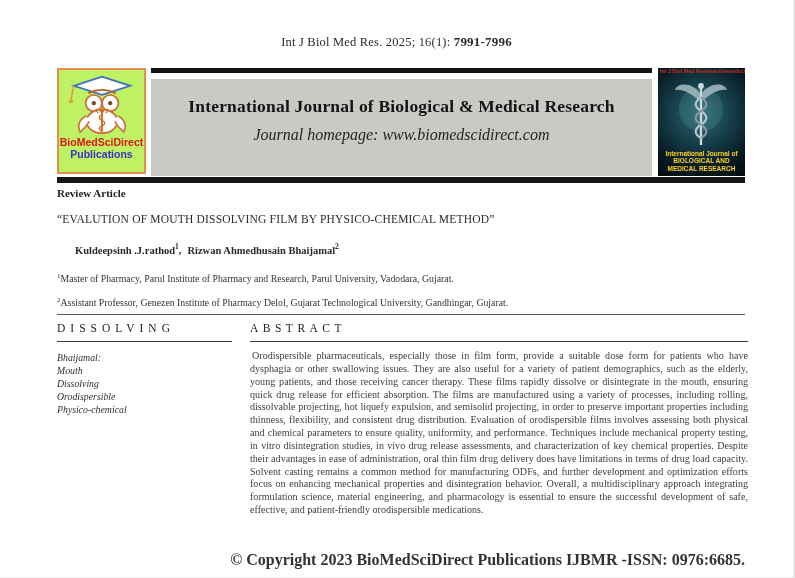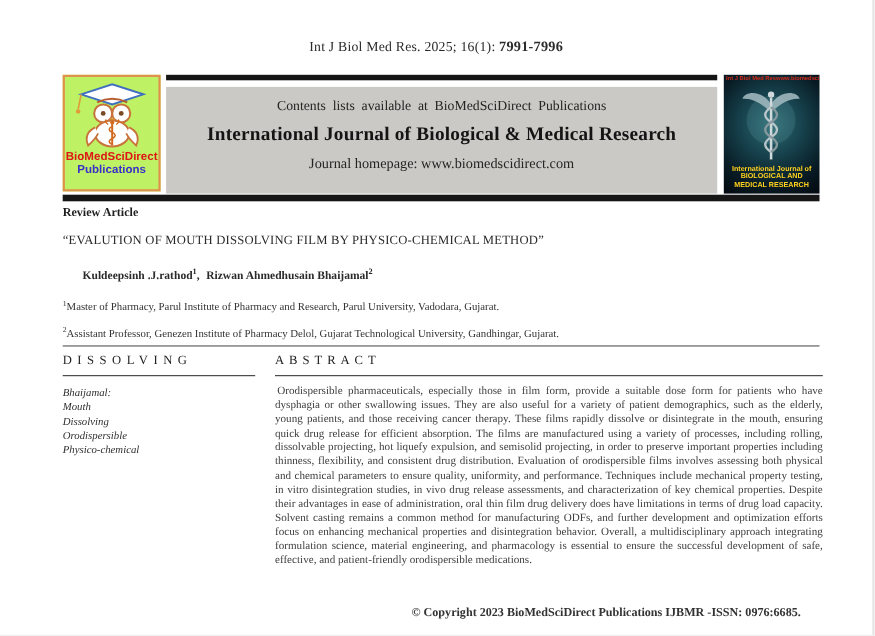--- a/index.html
+++ b/index.html
@@ -23,21 +23,21 @@
   .logo-box svg{display:block;}
   .logo-t1{font-family:"Liberation Sans",sans-serif;font-weight:bold;font-size:10.5px;color:#e01515;line-height:12px;}
   .logo-t2{font-family:"Liberation Sans",sans-serif;font-weight:bold;font-size:10.5px;color:#3b2fc9;line-height:12px;}
   .center-col{flex:1;margin:0 6px 0 5px;display:flex;flex-direction:column;}
   .black-top-bar{height:5px;background:#151515;}
   .gray-box{
     margin-top:6px;flex:1;background:#cac9c5;text-align:center;padding-top:10px;box-sizing:border-box;
   }
   .contents-line{font-size:12.5px;color:#242424;word-spacing:3px;}
   .journal-title{font-size:17.5px;font-weight:bold;color:#141414;margin-top:7px;letter-spacing:.2px;}
-  .homepage-line{font-size:13px;color:#242424;margin-top:9px;}
+  .homepage-line{font-size:16px;color:#242424;margin-top:9px;font-style:italic;}
   .cover-box{
     width:87px;height:108px;flex:none;position:relative;overflow:hidden;
     background:radial-gradient(circle at 50% 42%,#2e6a70 0%,#16414c 38%,#081b24 72%,#04090f 100%);
   }
   .cover-top{
     position:absolute;top:1px;left:2px;right:2px;display:flex;justify-content:space-between;
     font-family:"Liberation Sans",sans-serif;font-weight:bold;font-size:6px;color:#d22b1c;
     transform:scale(.88);transform-origin:top left;white-space:nowrap;
   }
   .cover-art{position:absolute;top:8px;left:14px;}
@@ -64,21 +64,21 @@
   .col-heading{font-size:11.5px;color:#1d1d1d;padding-bottom:7px;border-bottom:1.5px solid #3a3a3a;}
   .ls-info{letter-spacing:5px;}
   .ls-abs{letter-spacing:4.5px;}
   .keywords{margin-top:9px;font-style:italic;font-size:9.8px;line-height:13px;color:#2f2f2f;}
   .abstract-col{position:absolute;left:250px;top:322px;width:498px;}
   .abstract-text{
     margin-top:8px;font-size:10.1px;line-height:12.85px;color:#3d3d3d;
     text-align:justify;text-indent:2px;
   }
   .copyright{
-    position:absolute;right:65px;top:551px;font-size:11px;font-weight:bold;color:#333;text-align:right;
+    position:absolute;right:48px;top:551px;font-size:16px;font-weight:bold;color:#333;text-align:right;
   }
 </style>
 </head>
 <body>
 
 <div class="citation">
   <span>Int J Biol Med Res. 2025; 16(1): </span><span class="pages">7991-7996</span>
 </div>
 
 <div class="masthead">
@@ -104,21 +104,20 @@
         <path d="M41 45 q-4 -3 -2 -5 M49 45 q4 -3 2 -5" fill="none" stroke="#d2691e" stroke-width="1.3"></path>
       </svg>
     </span>
     <div class="logo-t1">BioMedSciDirect</div>
     <div class="logo-t2">Publications</div>
   </div>
 
   <div class="center-col">
     <div class="black-top-bar"></div>
     <div class="gray-box">
-      <div class="contents-line">Contents lists available at BioMedSciDirect Publications</div>
       <div class="journal-title">International Journal of Biological &amp; Medical Research</div>
       <div class="homepage-line">Journal homepage: www.biomedscidirect.com</div>
     </div>
   </div>
 
   <div class="cover-box">
     <div class="cover-top">
       <span>Int J Biol Med Res</span>
       <span>www.biomedscidirect.com</span>
     </div>

